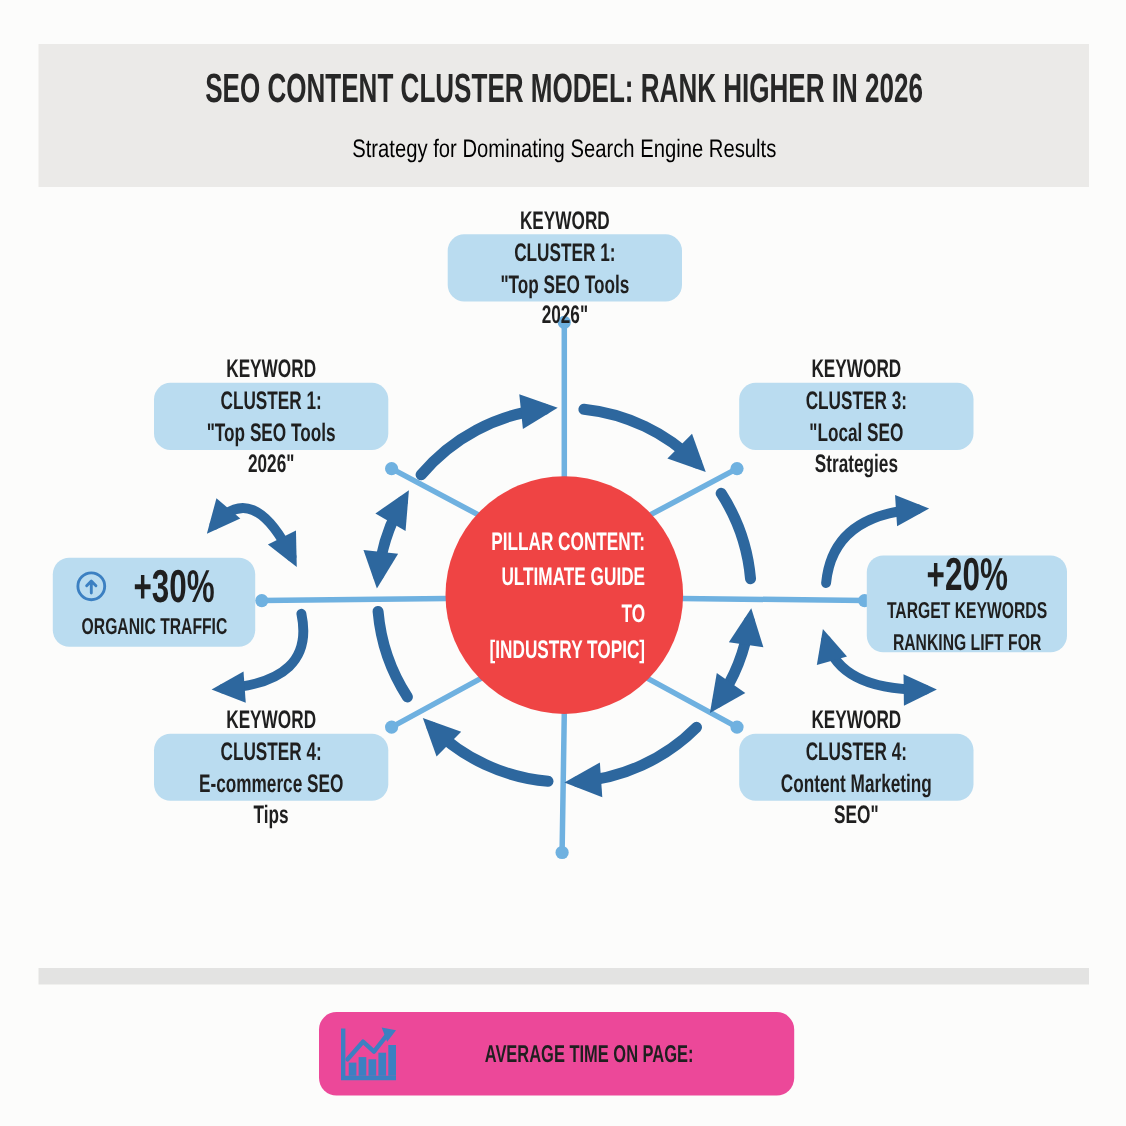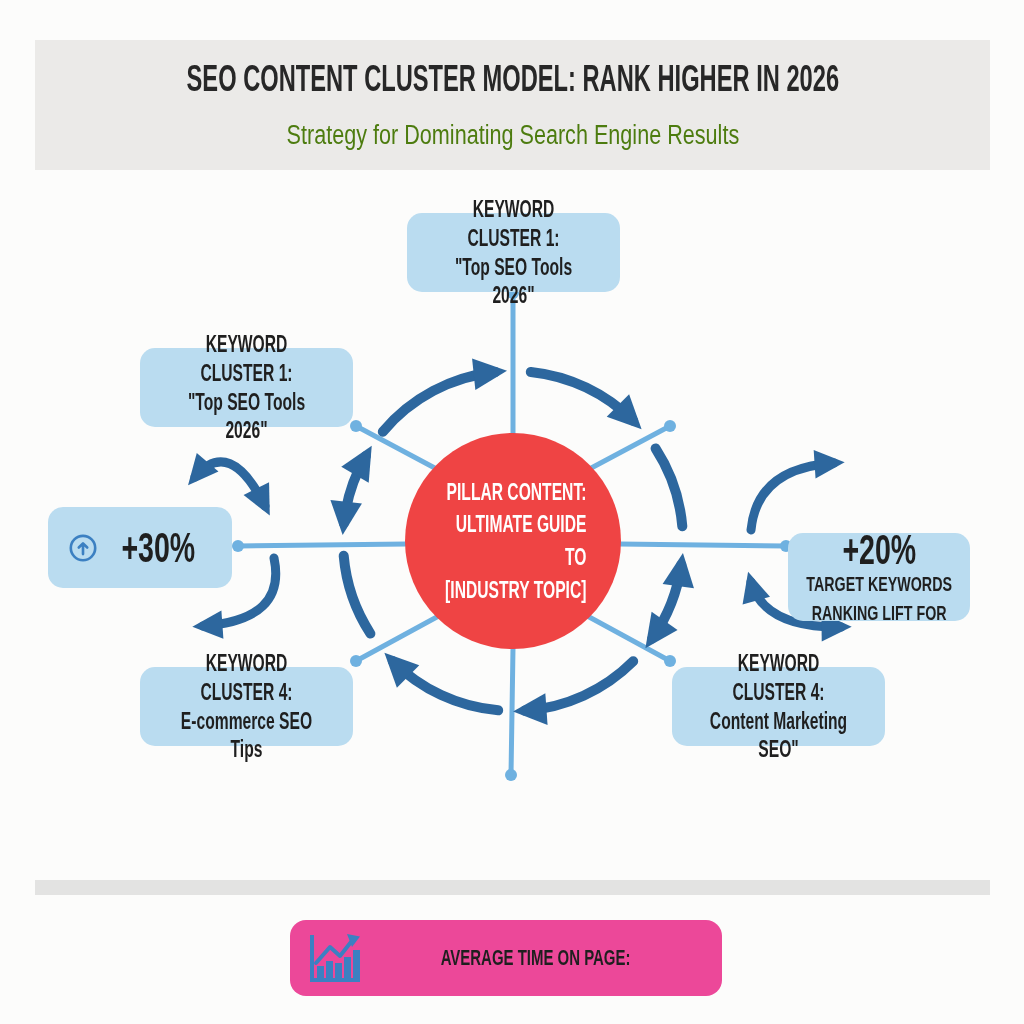--- a/index.html
+++ b/index.html
@@ -12,43 +12,43 @@
   .cnd-block{display:block;transform:scaleX(0.68);transform-origin:center;}
   .title-cnd{display:inline-block;transform:scaleX(0.64);transform-origin:center;white-space:nowrap;}
   .sub-cnd{display:inline-block;transform:scaleX(0.80);transform-origin:center;white-space:nowrap;}
 
   .header-band{
     position:absolute;left:35px;top:40px;width:955px;height:130px;
     background:#ebeae8;display:flex;flex-direction:column;align-items:center;justify-content:center;
     text-align:right;
   }
   .header-title{font-size:37px;font-weight:700;letter-spacing:0;color:#272727;line-height:1.1;}
-  .header-sub{font-size:27px;font-weight:400;color:#4d7c0f;margin-top:20px;}
+  .header-sub{font-size:23px;font-weight:400;color:#000000;margin-top:20px;}
 
   svg.diagram{position:absolute;left:0;top:0;pointer-events:none;}
 
   .cluster{
-    position:absolute;width:213px;height:79px;background:#badcf0;border-radius:15px;
+    position:absolute;width:213px;height:61px;background:#badcf0;border-radius:15px;
     display:flex;align-items:center;justify-content:center;text-align:center;
   }
   .c-title{font-size:23px;font-weight:700;line-height:1.25;color:#1f1f1f;}
   .c-sub{font-size:23px;font-weight:700;line-height:1.25;color:#1f1f1f;}
 
   .pillar{
     position:absolute;left:405px;top:433px;width:216px;height:216px;border-radius:50%;
     background:#ef4444;display:flex;align-items:center;justify-content:center;text-align:right;
   }
   .pillar-text{font-size:23px;font-weight:700;color:#ffffff;line-height:1.42;}
 
   .stat{
     position:absolute;background:#badcf0;border-radius:15px;
     display:flex;flex-direction:column;align-items:center;justify-content:center;text-align:center;
   }
   .stat-left{left:48px;top:507px;width:184px;height:81px;}
-  .stat-right{left:788px;top:505px;width:182px;height:88px;margin-top:28px;}
+  .stat-right{left:788px;top:505px;width:182px;height:88px;}
   .stat-row{display:flex;align-items:center;justify-content:center;gap:6px;}
   .stat-value{font-size:42px;font-weight:700;color:#1f1f1f;line-height:1;}
   .stat-label{font-size:21px;font-weight:700;color:#1f1f1f;line-height:1.2;margin-top:3px;}
 
   .divider{position:absolute;left:35px;top:880px;width:955px;height:15px;background:#e3e3e2;}
 
   .footer-bar{
     position:absolute;left:290px;top:920px;width:432px;height:76px;background:#ec4899;border-radius:16px;
     display:flex;align-items:center;padding:0 14px;box-sizing:border-box;
   }
@@ -123,20 +123,26 @@
     </div>
   </div>
 
   <div class="cluster" style="left:140px;top:348px">
     <div class="cnd-block">
       <div class="c-title">KEYWORD CLUSTER 1:</div>
       <div class="c-sub">"Top SEO Tools 2026"</div>
     </div>
   </div>
 
+  <div class="cluster" style="left:672px;top:348px">
+    <div class="cnd-block">
+      <div class="c-title">KEYWORD CLUSTER 3:</div>
+      <div class="c-sub">"Local SEO Strategies</div>
+    </div>
+  </div>
 
   <div class="cluster" style="left:140px;top:667px">
     <div class="cnd-block">
       <div class="c-title">KEYWORD CLUSTER 4:</div>
       <div class="c-sub">E-commerce SEO Tips</div>
     </div>
   </div>
 
   <div class="cluster" style="left:672px;top:667px">
     <div class="cnd-block">
@@ -156,20 +162,23 @@
 
   <div class="stat stat-left">
     <div class="stat-row">
       <span class="icon-wrap">
         <svg width="30" height="30" viewBox="0 0 32 32">
           <circle cx="16" cy="16" r="13" fill="none" stroke="#3c80c2" stroke-width="2.8"></circle>
           <path d="M16,22.5 L16,11.5 M11.5,15.5 L16,11 L20.5,15.5" fill="none" stroke="#3c80c2" stroke-width="2.8" stroke-linecap="round" stroke-linejoin="round"></path>
         </svg>
       </span>
       <span class="stat-value cnd">+30%</span>
+    </div>
+    <div class="stat-label">
+      <span class="cnd">ORGANIC TRAFFIC</span>
     </div>
   </div>
 
   <div class="stat stat-right">
     <div class="stat-value">
       <span class="cnd">+20%</span>
     </div>
     <div class="stat-label" style="margin-top:0">
       <span class="cnd">TARGET KEYWORDS</span>
     </div>

